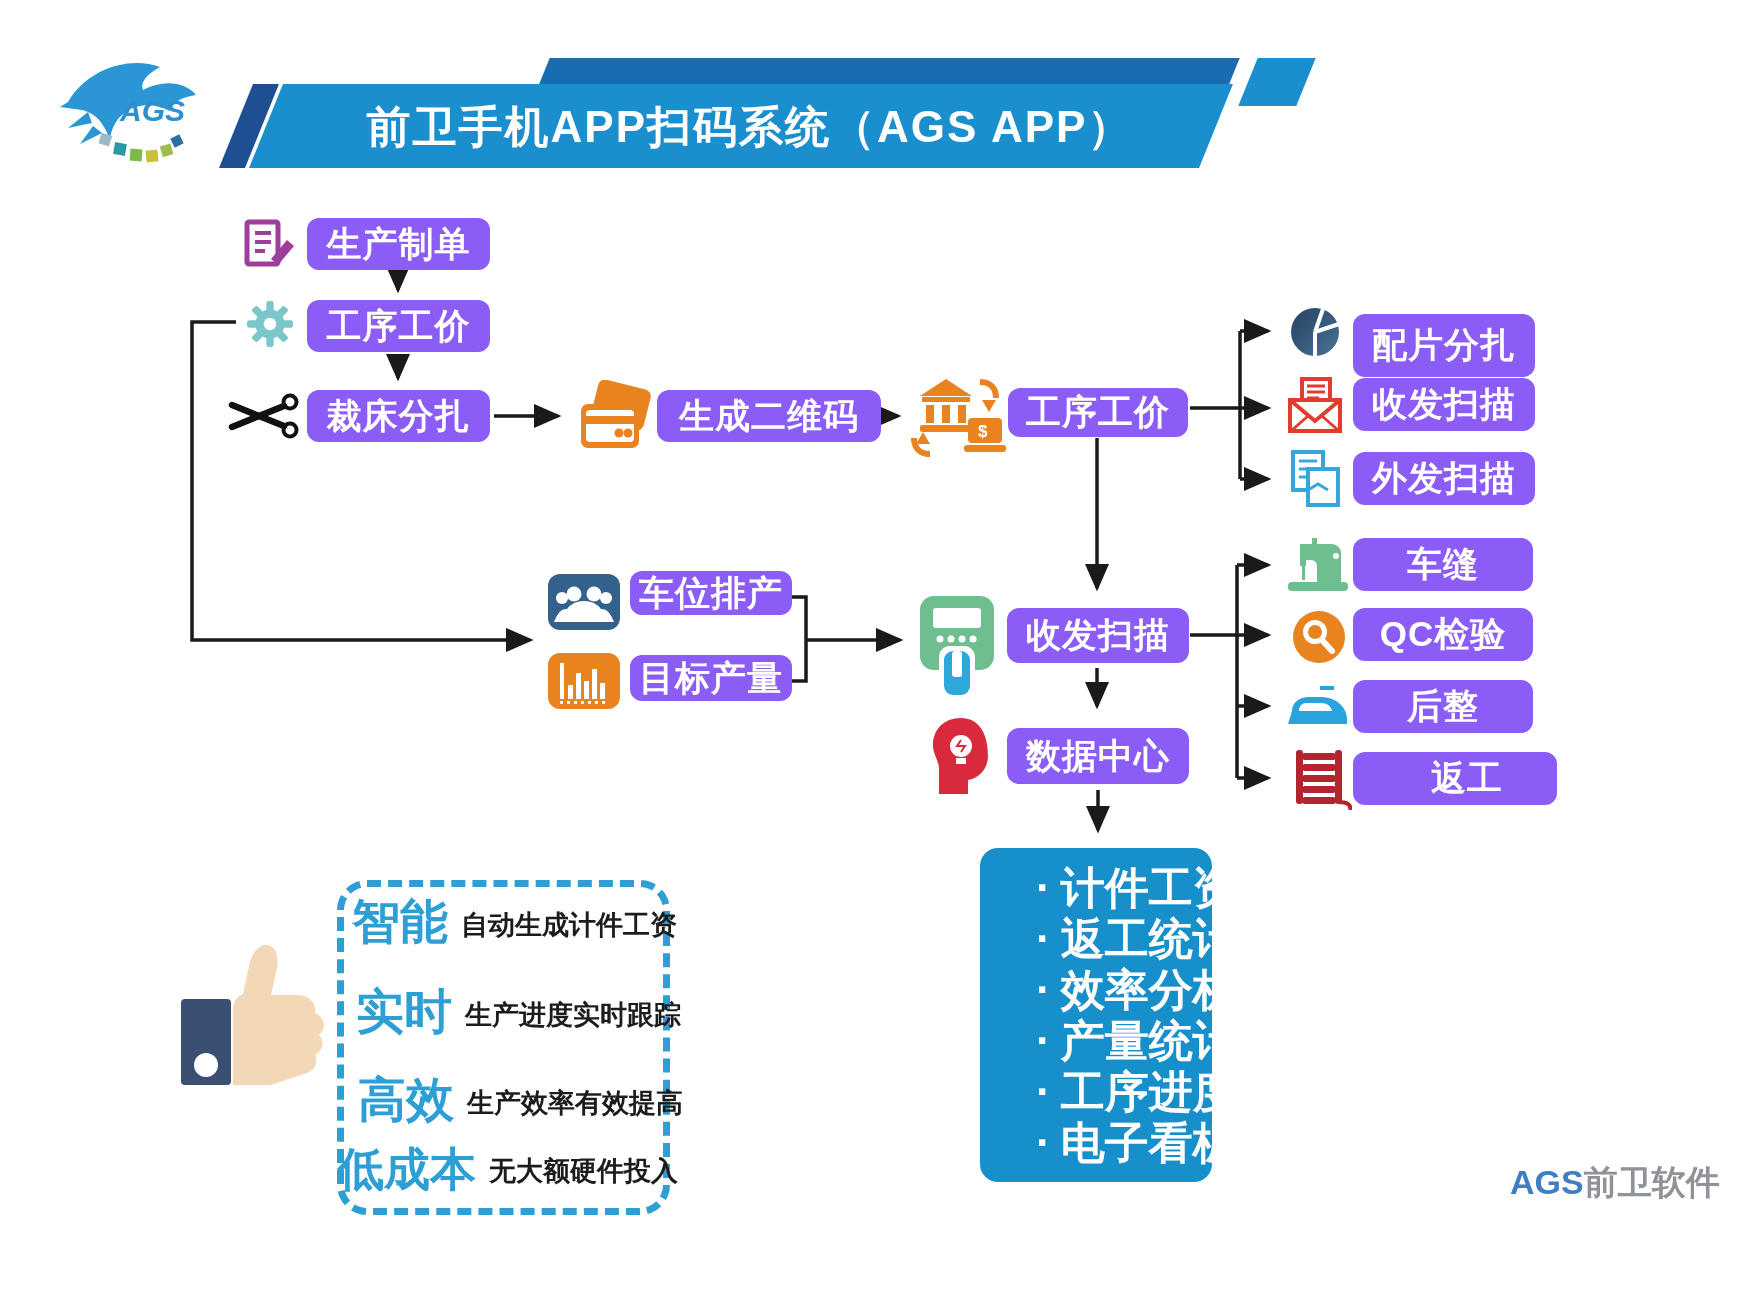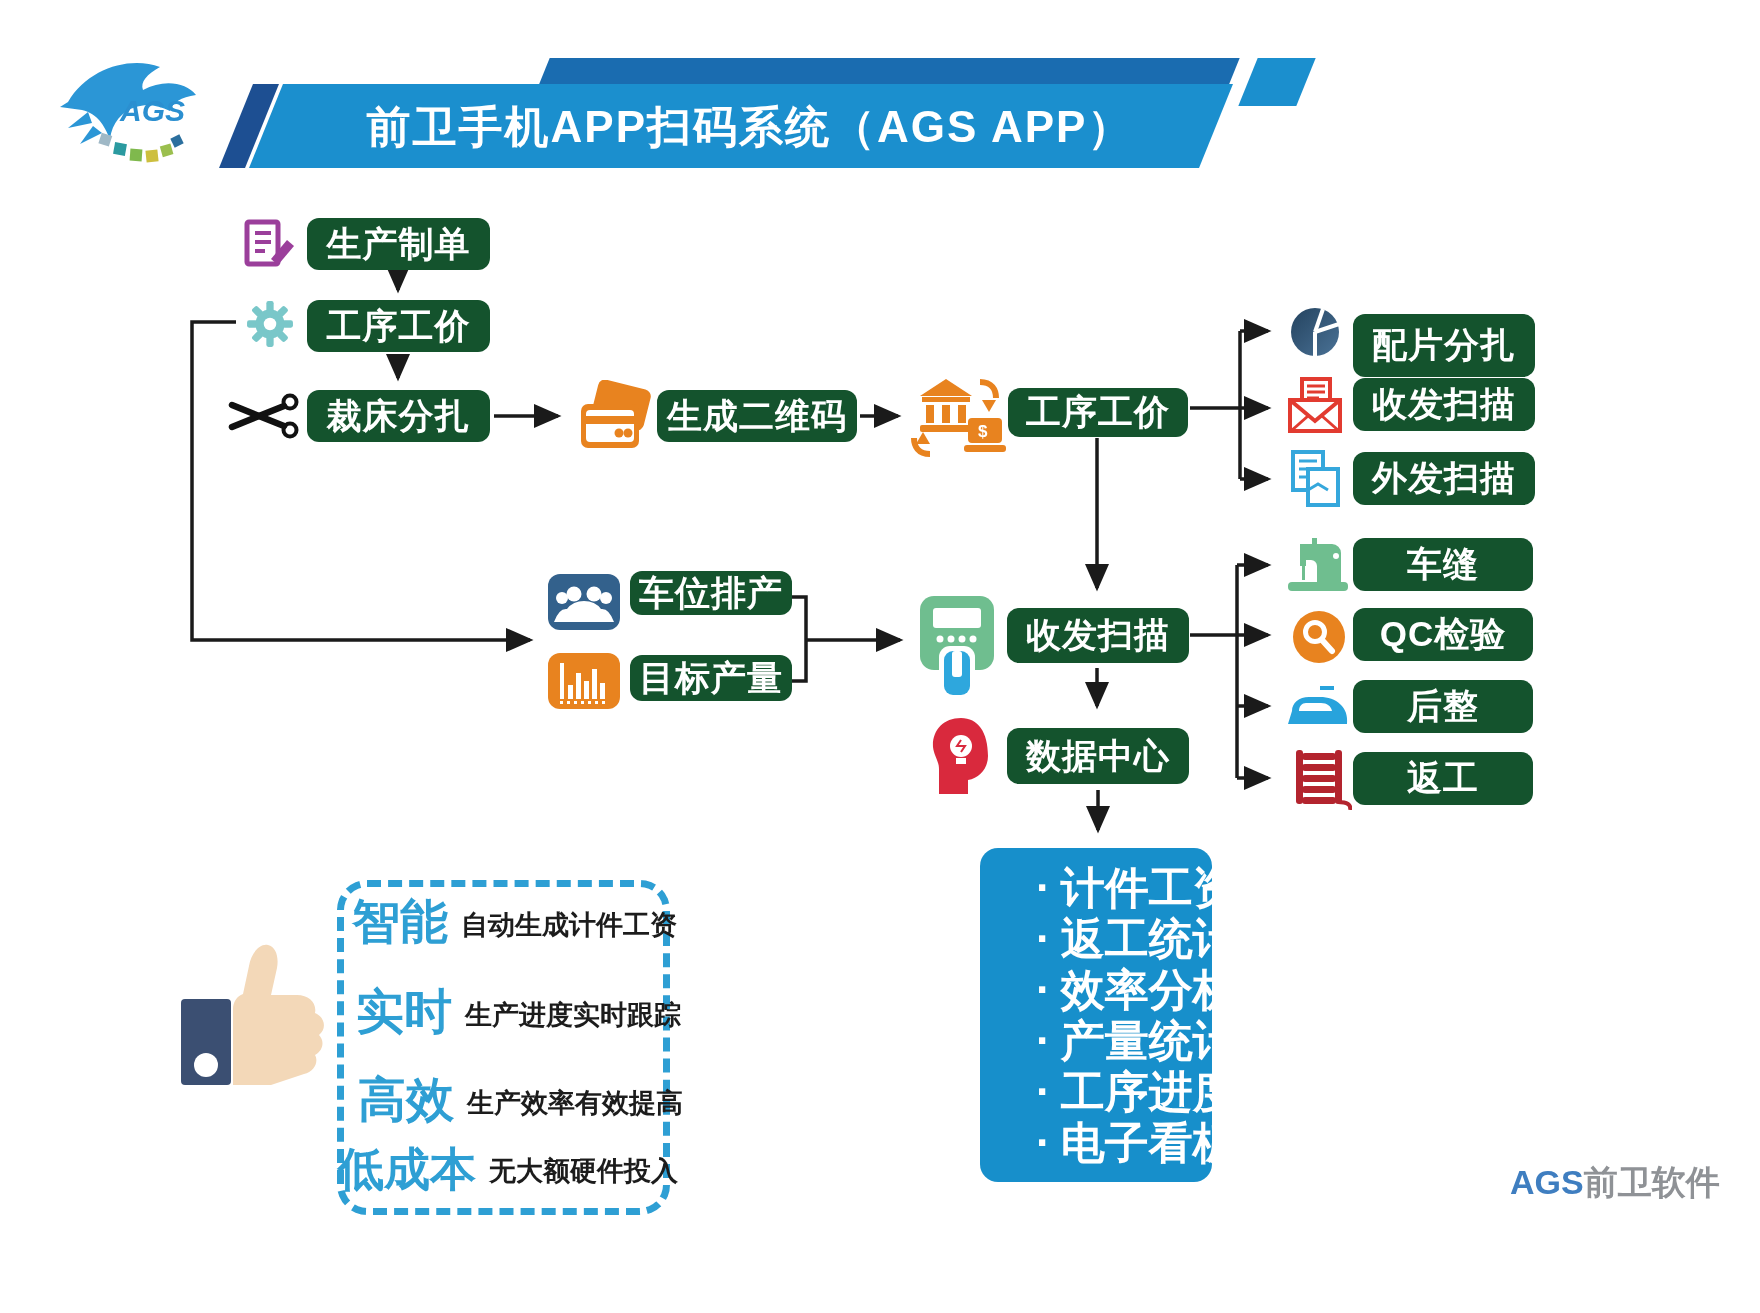--- a/index.html
+++ b/index.html
@@ -11,21 +11,21 @@
   
   .banner-back{position:absolute;left:540px;top:58px;width:690px;height:48px;background:#1a6cb0;transform:skewX(-22deg);z-index:2;}
   .banner-tail{position:absolute;left:1248px;top:58px;width:58px;height:48px;background:#1b8fce;transform:skewX(-22deg);z-index:2;}
   .banner-edge{position:absolute;left:236px;top:84px;width:26px;height:84px;background:#1d4f92;transform:skewX(-22deg);z-index:3;}
   .banner-main{position:absolute;left:266px;top:84px;width:950px;height:84px;background:#1b8fce;transform:skewX(-22deg);z-index:3;}
   .banner-title{position:absolute;left:300px;top:92px;width:900px;height:70px;z-index:4;
     display:flex;align-items:center;justify-content:center;color:#ffffff;
     font-size:44px;font-weight:bold;letter-spacing:2px;}
 
   
-  .node{position:absolute;background:#14532d;border-radius:12px;z-index:2;
+  .node{position:absolute;background:#8b5cf6;border-radius:12px;z-index:2;
     display:flex;align-items:center;justify-content:center;
     color:#ffffff;font-weight:bold;font-size:35px;letter-spacing:1px;white-space:nowrap;}
 
   
   .outputs{position:absolute;left:980px;top:848px;width:232px;height:334px;background:#178fcb;
     border-radius:18px;z-index:2;display:flex;flex-direction:column;justify-content:center;
     padding-left:20px;box-sizing:border-box;}
   .outputs .row{color:#ffffff;font-weight:bold;font-size:44px;line-height:51px;white-space:nowrap;margin-left:36px;}
   .outputs .row .bullet{margin-right:10px;}
 
@@ -145,21 +145,21 @@
   </div>
 
   <svg class="icon" style="left:576px;top:380px;width:78px;height:76px;" viewBox="0 0 78 76">
     <rect x="18" y="4" width="54" height="42" rx="7" fill="#e8831f" transform="rotate(14 45 25)"></rect>
     <rect x="5" y="24" width="58" height="44" rx="7" fill="#e8831f"></rect>
     <rect x="10" y="30" width="48" height="32" rx="4" fill="#ffffff"></rect>
     <rect x="10" y="36" width="48" height="8" fill="#e8831f"></rect>
     <circle cx="43" cy="53" r="4.5" fill="#e8831f"></circle>
     <circle cx="52" cy="53" r="4.5" fill="#e8831f"></circle>
   </svg>
-  <div class="node" style="left:657px;top:390px;width:200px;height:52px;">
+  <div class="node" style="left:657px;top:390px;width:224px;height:52px;">
     <span>生成二维码</span>
   </div>
 
   <svg class="icon" style="left:910px;top:372px;width:98px;height:90px;" viewBox="0 0 98 90">
     <g fill="#e8831f">
       <polygon points="10,24 36,7 62,24"></polygon>
       <rect x="12" y="25" width="48" height="5"></rect>
       <rect x="16" y="33" width="8" height="18"></rect>
       <rect x="32" y="33" width="8" height="18"></rect>
       <rect x="48" y="33" width="8" height="18"></rect>
@@ -311,21 +311,21 @@
       <rect x="2" y="2" width="7" height="54" rx="3"></rect>
       <rect x="41" y="2" width="7" height="54" rx="3"></rect>
       <rect x="8" y="5" width="34" height="7" rx="3"></rect>
       <rect x="8" y="16" width="34" height="7" rx="3"></rect>
       <rect x="8" y="27" width="34" height="7" rx="3"></rect>
       <rect x="8" y="38" width="34" height="7" rx="3"></rect>
       <rect x="8" y="49" width="34" height="7" rx="3"></rect>
     </g>
     <path d="M44,54 q14,0 12,8" stroke="#b3242e" stroke-width="4" fill="none"></path>
   </svg>
-  <div class="node" style="left:1353px;top:752px;width:180px;height:53px;">
+  <div class="node" style="left:1353px;top:752px;width:180px;height:53px;padding-left:24px;">
     <span>返工</span>
   </div>
 
   <svg class="icon" style="left:928px;top:716px;width:64px;height:80px;" viewBox="0 0 64 80">
     <path d="M33,2 C15,2 4,15 5,31 C6,40 11,45 11,53 L11,78 L40,78 L40,64 C52,62 60,52 60,40 C60,16 50,2 33,2 Z" fill="#d9293d"></path>
     <circle cx="33" cy="30" r="11" fill="#ffffff"></circle>
     <rect x="28" y="42" width="10" height="6" fill="#ffffff"></rect>
     <path d="M33,24 l-4,6 h8 l-4,6" stroke="#d9293d" stroke-width="2" fill="none"></path>
   </svg>
   <div class="node" style="left:1007px;top:728px;width:182px;height:56px;">

